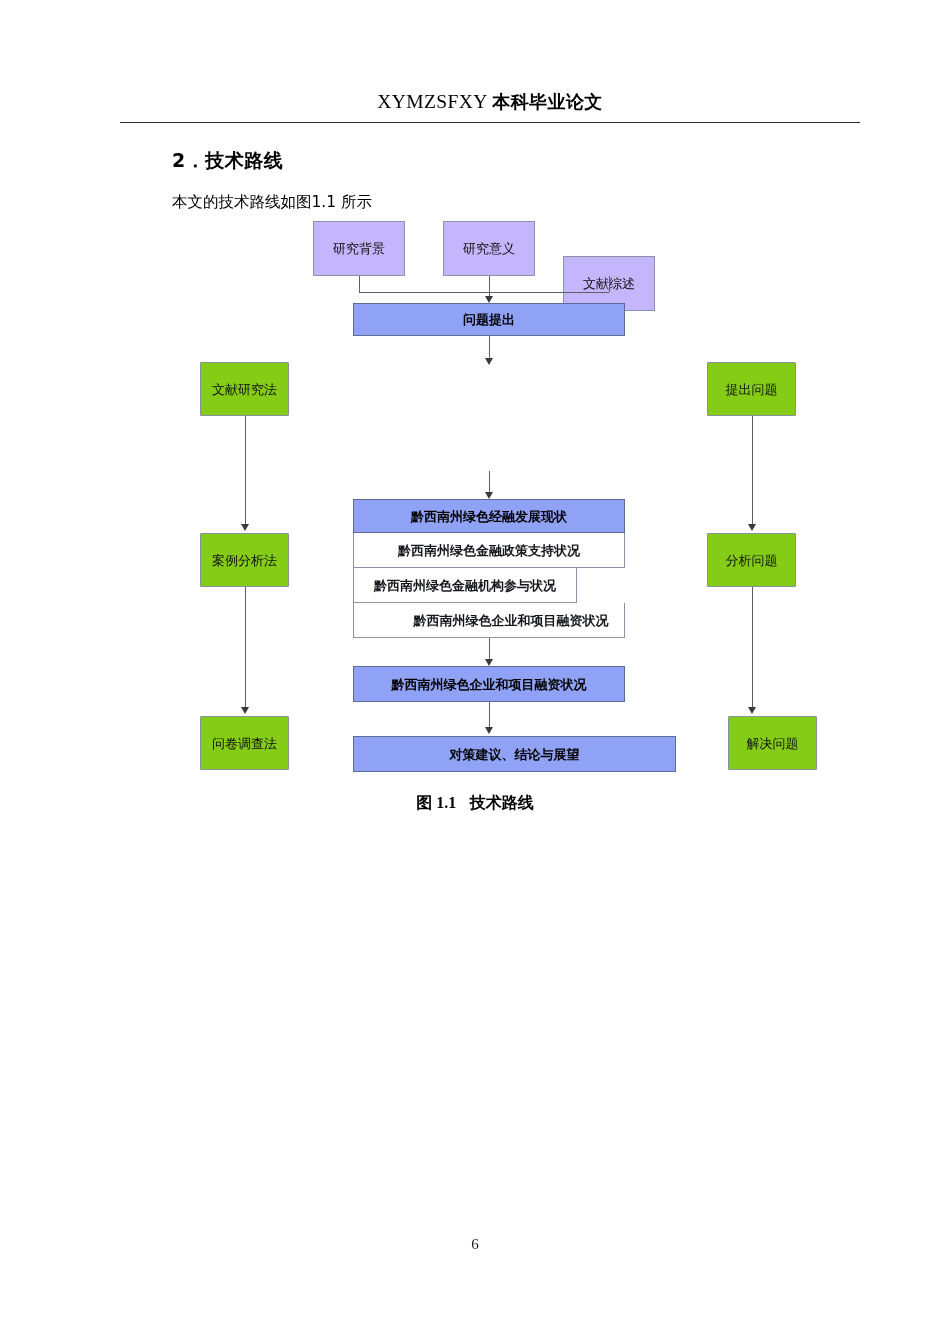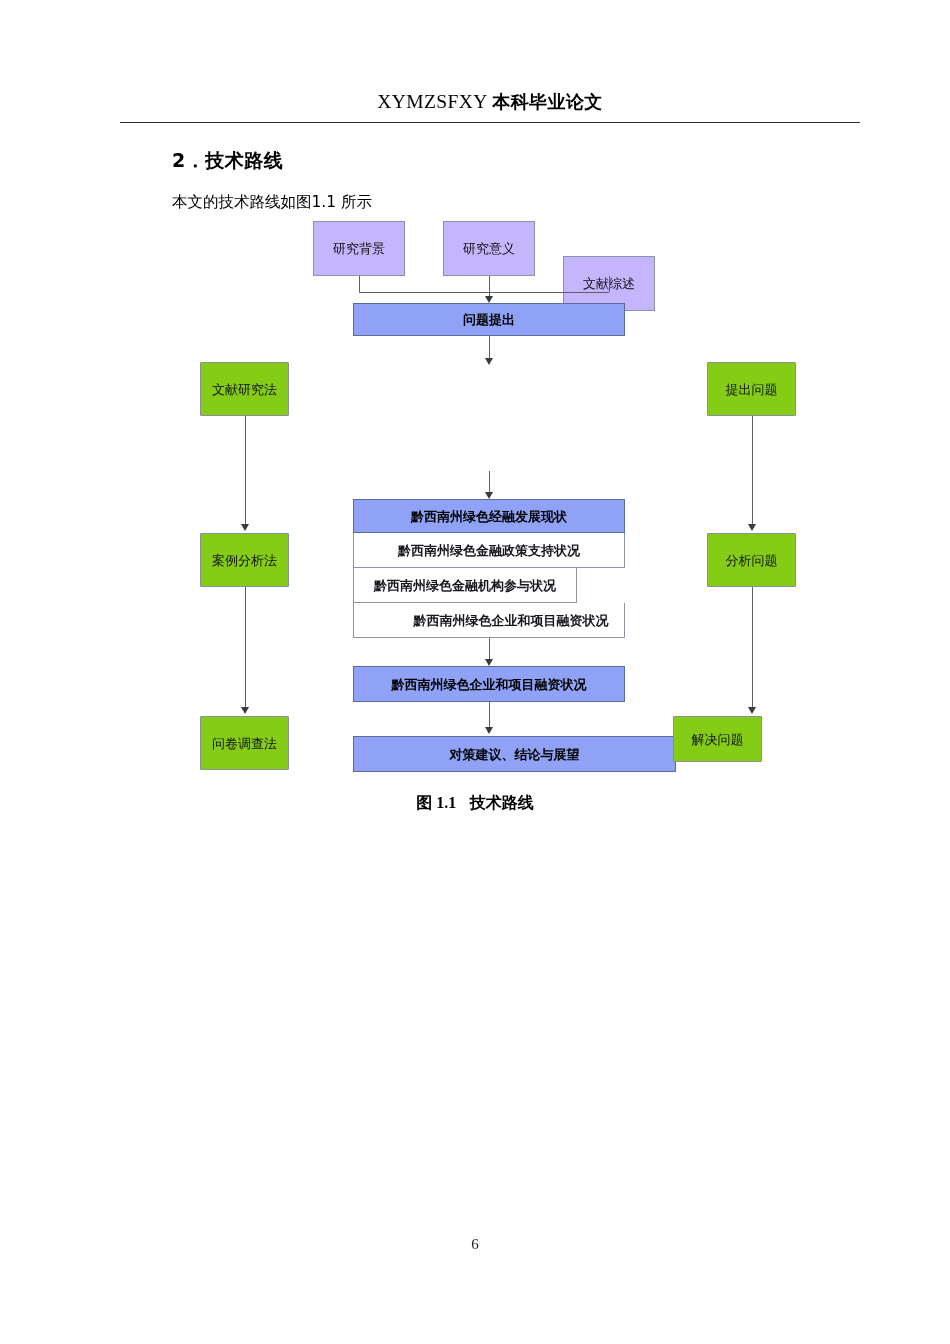--- a/index.html
+++ b/index.html
@@ -223,21 +223,21 @@
   <div class="node rounded" style="left:200px; top:716px; width:89px; height:54px;">问卷调查法</div>
 
   <div class="node rounded" style="left:707px; top:362px; width:89px; height:54px;">提出问题</div>
   <div class="vline" style="left:752px; top:416px; height:110px;"></div>
   <div class="arrowhead" style="left:747.5px; top:524px;"></div>
 
   <div class="node rounded" style="left:707px; top:533px; width:89px; height:54px;">分析问题</div>
   <div class="vline" style="left:752px; top:587px; height:122px;"></div>
   <div class="arrowhead" style="left:747.5px; top:707px;"></div>
 
-  <div class="node rounded" style="left:673px; top:716px; width:89px; height:46px;">解决问题</div>
+  <div class="node rounded" style="left:728px; top:716px; width:89px; height:54px;">解决问题</div>
 
 </div>
 
 <div class="fig-caption">
   <span class="num">图 1.1</span>
   <span style="margin-left:8px;">技术路线</span>
 </div>
 
 <div class="page-number">6</div>
 

